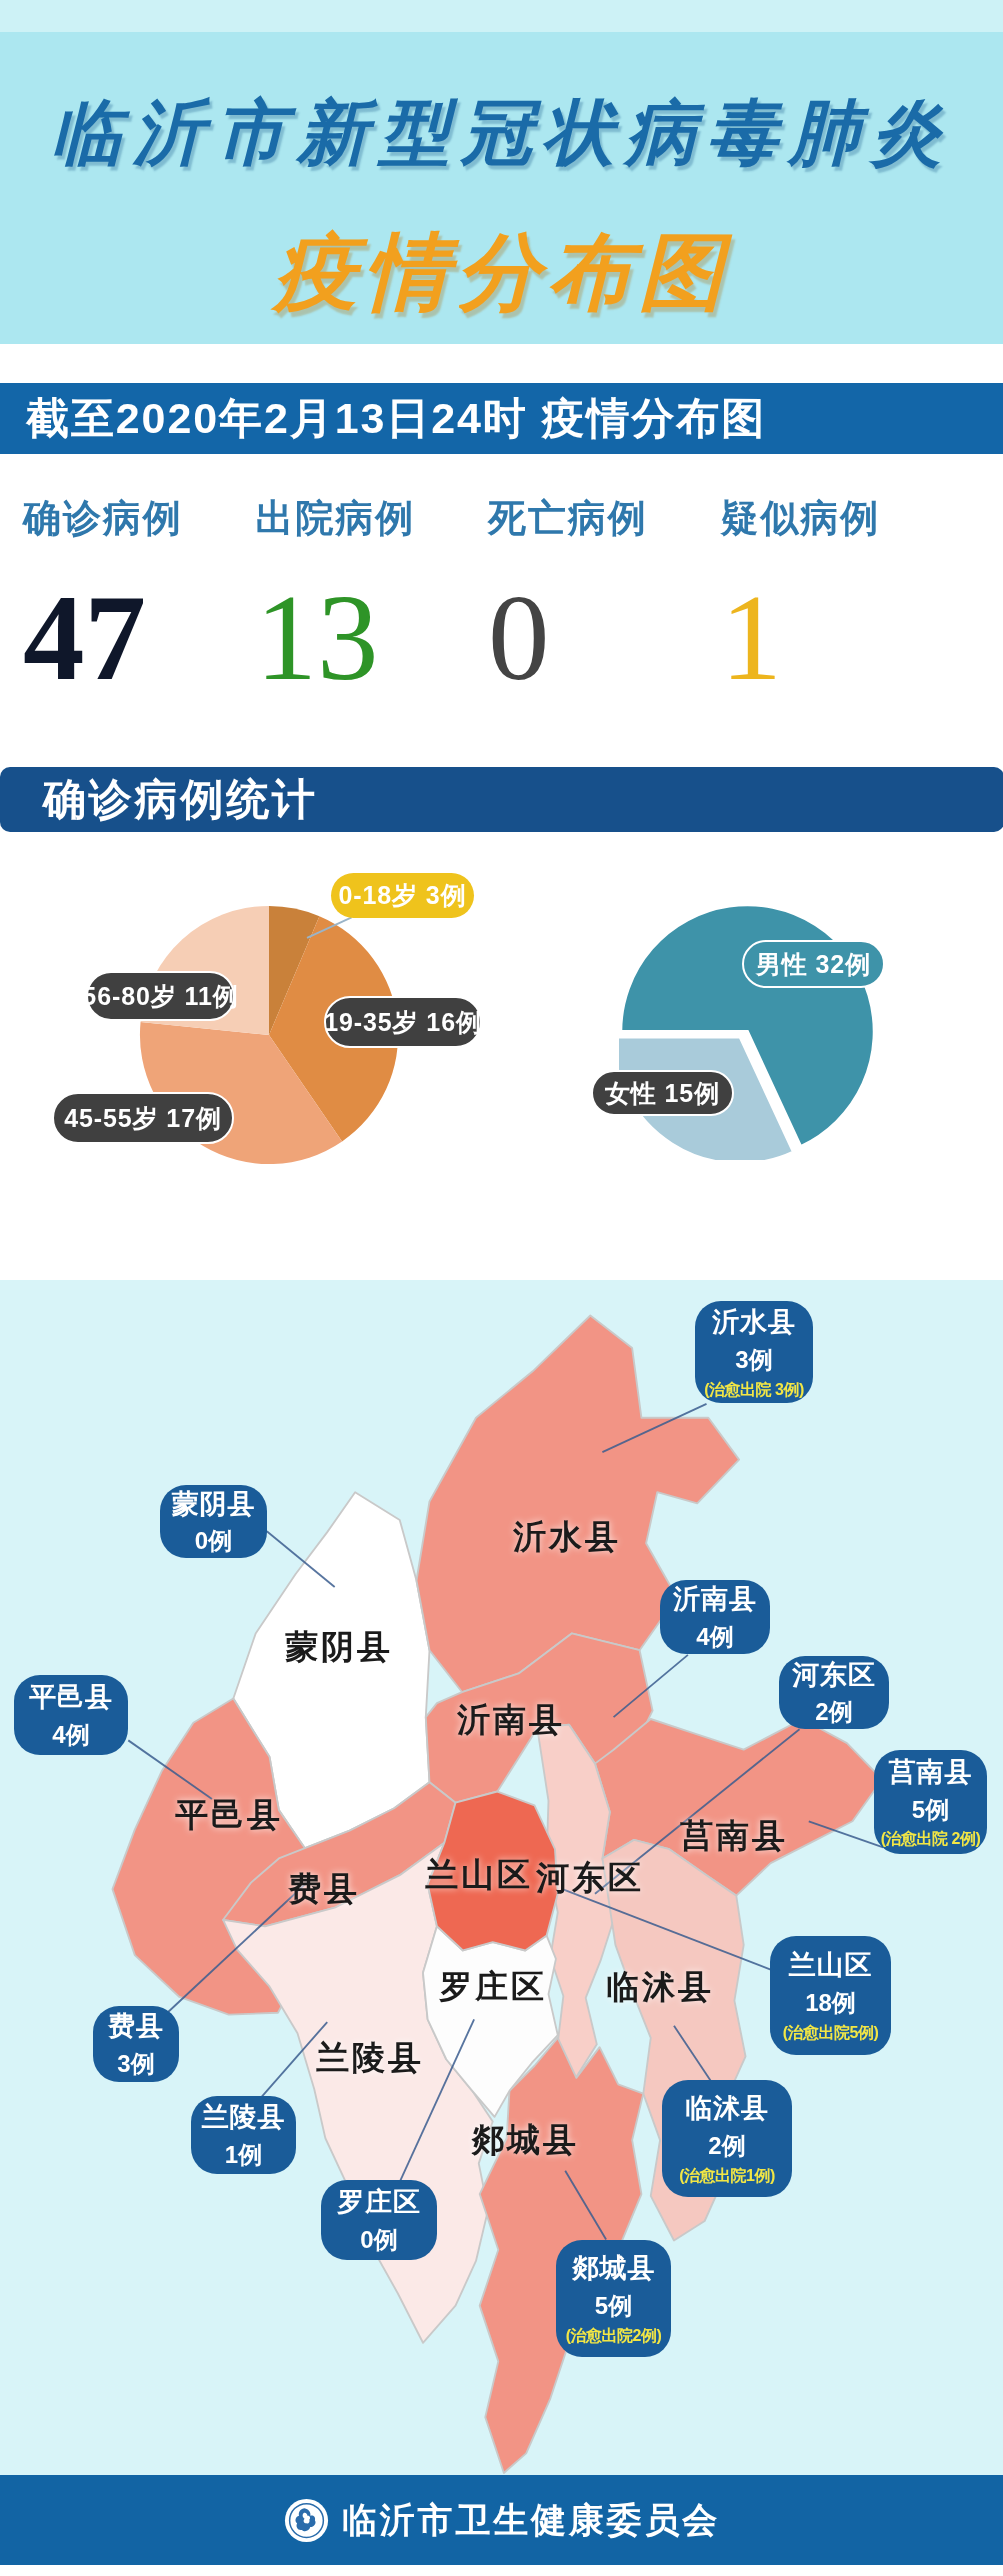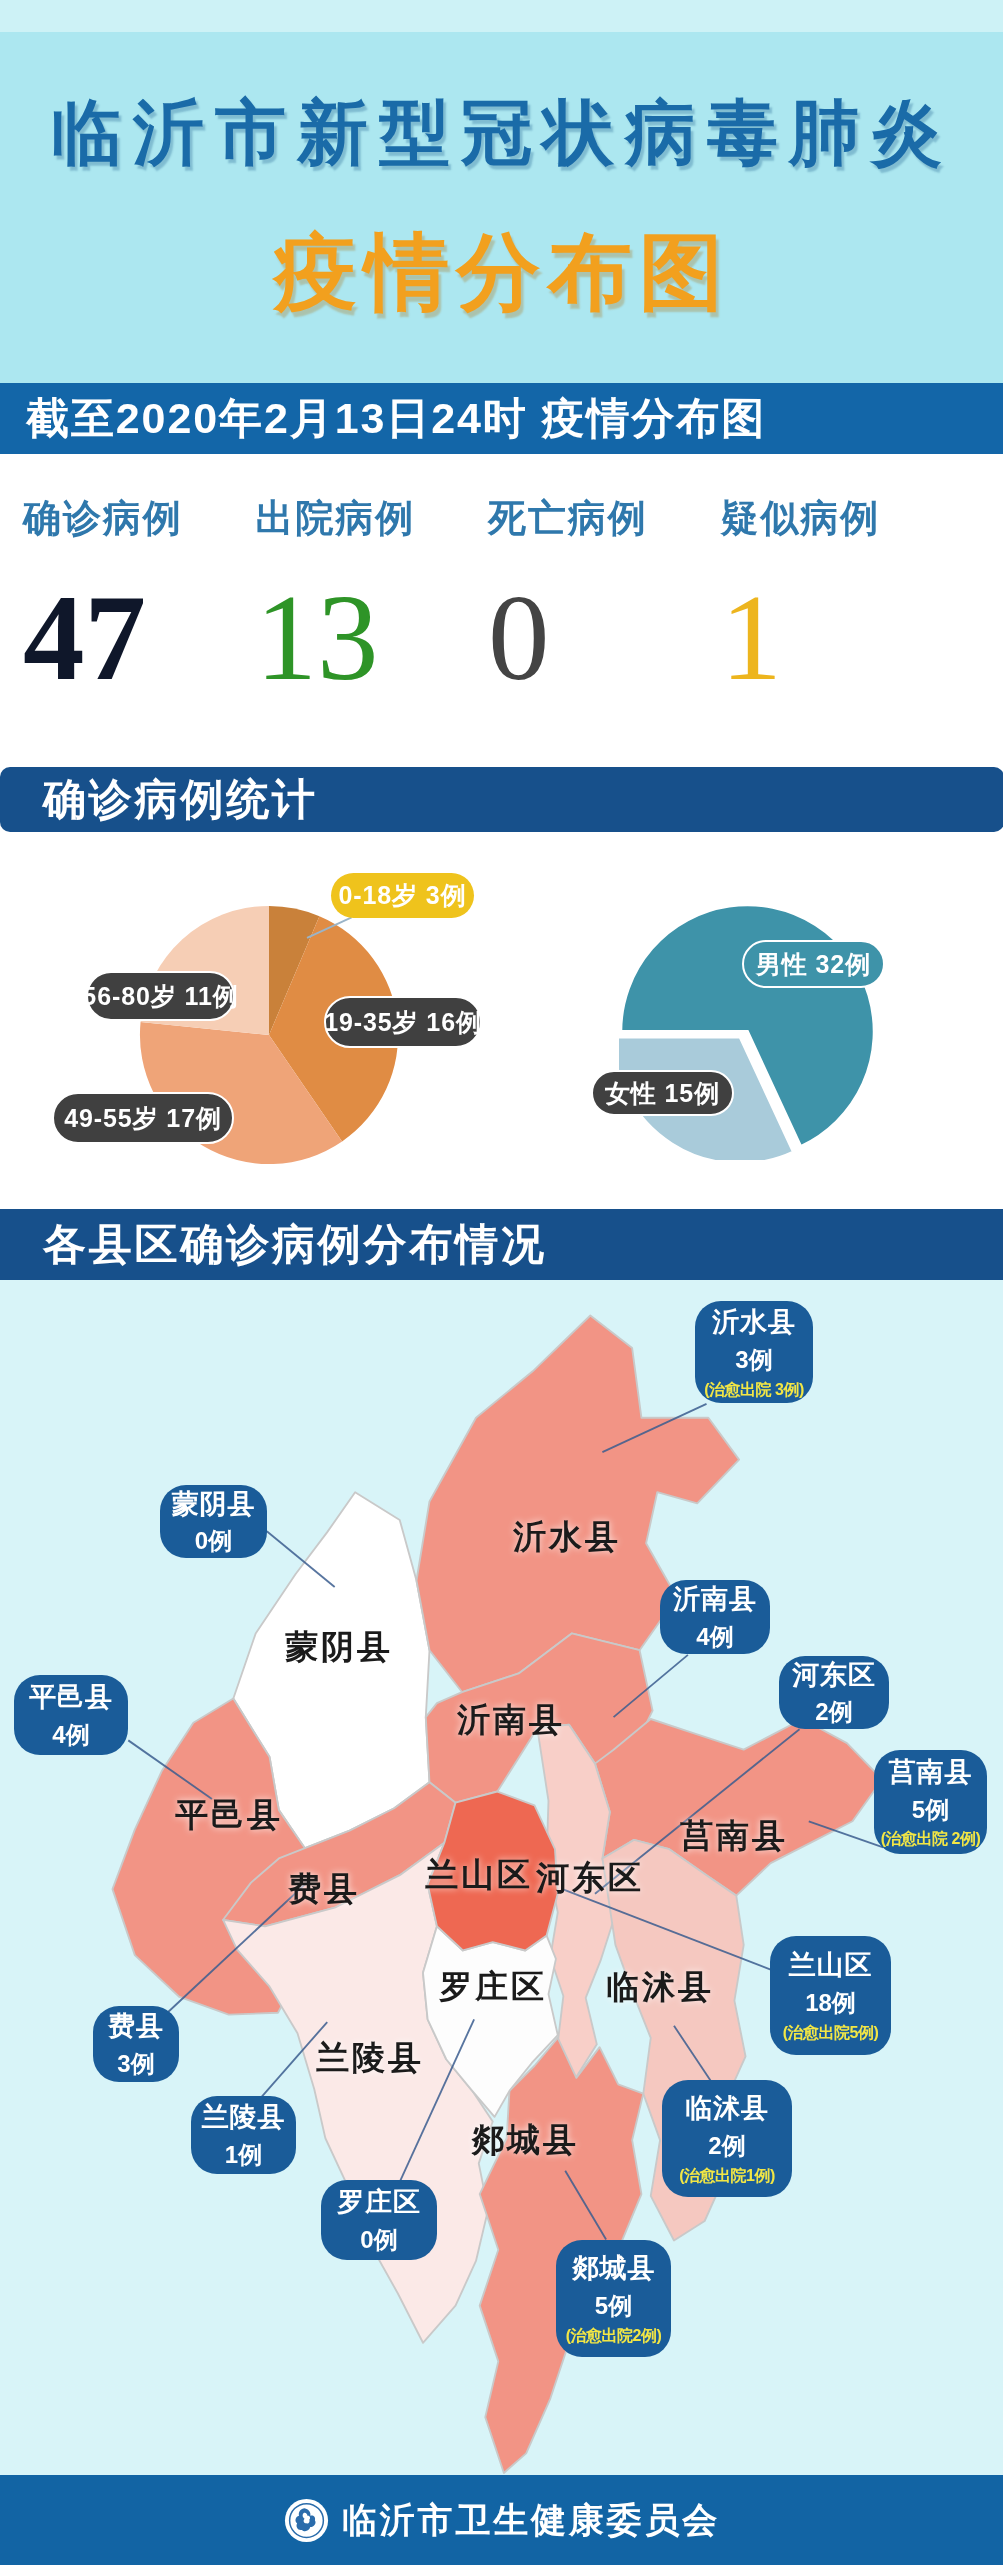--- a/index.html
+++ b/index.html
@@ -1,19 +1,19 @@
 <!DOCTYPE html>
 <html style="font-size:15px"><head>
 <meta charset="utf-8">
 <style>
   body{margin:0;background:#ffffff;}
   .page{position:relative;width:1004px;height:2576px;overflow:hidden;
         font-family:"Liberation Sans","DejaVu Sans",sans-serif;font-weight:bold;}
   
-  .hero{position:absolute;left:0;top:0;width:1004px;height:383px;background:#ace7f0;}
+  .hero{position:absolute;left:0;top:0;width:1004px;height:344px;background:#ace7f0;font-style:italic;}
   .hero-strip{position:absolute;left:0;top:0;width:1004px;height:32px;background:#cdf2f6;}
   .title1{position:absolute;left:0;top:86px;width:1004px;text-align:center;
           font-size:71px;color:#1a6ba8;letter-spacing:11px;
           text-shadow:2.8px 3.7px 1.9px rgba(16,78,128,.28);white-space:nowrap;}
   .title2{position:absolute;left:0;top:216px;width:1004px;text-align:center;
           font-size:84px;color:#f2a01e;letter-spacing:7.4px;
           text-shadow:2.8px 4.6px 1.9px rgba(170,105,0,.28);white-space:nowrap;}
   
   .bar{position:absolute;left:0;width:1004px;color:#fff;display:flex;align-items:center;box-sizing:border-box;}
   .bar-stats{top:383px;height:71px;background:#1366a8;font-size:43px;padding-left:26px;letter-spacing:1.9px;}
@@ -101,28 +101,25 @@
     <svg class="pie-svg" style="left:619px;top:71px" width="257" height="257" viewBox="0 0 276 276">
         <path d="M 138 138 L 2.0 138.0 A 136 136 0 1 1 195.2 261.4 Z" fill="#3e93a9" stroke="#ffffff" stroke-width="3"></path>
         <path d="M 138 138 L 195.2 261.4 A 136 136 0 0 1 2.0 138.0 Z" fill="#a9cbda" stroke="#ffffff" stroke-width="3" transform="translate(-8,6)"></path>
       </svg>
     <svg class="pie-conn" width="1004" height="376" viewBox="0 0 1080 405">
       <line x1="378" y1="92" x2="330" y2="114" stroke="#9ab4c8" stroke-width="2"></line>
     </svg>
     <div class="ppill ppill-yellow" style="left:331px;top:41px;width:143px;height:45px">0-18岁  3例</div>
     <div class="ppill" style="left:86px;top:139px;width:149px;height:50px">56-80岁  11例</div>
     <div class="ppill" style="left:324px;top:164px;width:158px;height:52px">19-35岁  16例</div>
-    <div class="ppill" style="left:52px;top:260px;width:182px;height:52px">49-55岁  17例</div>
+    <div class="ppill" style="left:52px;top:260px;width:182px;height:52px">45-55岁  17例</div>
     <div class="ppill ppill-male" style="left:742px;top:108px;width:143px;height:48px">男性  32例</div>
     <div class="ppill ppill-female" style="left:591px;top:238px;width:143px;height:46px">女性  15例</div>
   </div>
 
-  <div class="bar bar-map">
-    <span>各县区确诊病例分布情况</span>
-  </div>
 
   <div class="map-area">
     <svg class="map-svg" width="1004" height="1195" viewBox="0 0 1080 1285">
       <g stroke="#c9c9c9" stroke-width="2" stroke-linejoin="round">
         <path fill="#ffffff" d="M382,228 L430,258 L448,323 L462,398 L458,470 L462,540 L424,568 L376,592 L328,611 L300,570 L290,513 L251,450 L275,380 L318,316 L352,271 Z"></path>
         <path fill="#f29485" d="M635,38 L680,73 L690,148 L762,148 L795,193 L750,240 L707,228 L695,283 L728,341 L688,398 L615,380 L558,423 L497,443 L462,398 L448,323 L462,238 L512,148 L573,98 Z"></path>
         <path fill="#f29485" d="M497,443 L558,423 L615,380 L688,398 L702,463 L680,508 L640,520 L612,478 L578,482 L535,550 L490,562 L462,540 L458,470 L470,455 Z"></path>
         <path fill="#f29485" d="M251,450 L290,513 L300,570 L328,611 L318,660 L340,712 L299,788 L246,790 L193,771 L145,726 L121,655 L145,591 L174,528 L208,476 Z"></path>
         <path fill="#f29485" d="M328,611 L376,592 L424,568 L462,540 L490,562 L478,605 L430,640 L360,675 L285,695 L240,688 L270,648 L300,622 Z"></path>
         <path fill="#f29485" d="M640,520 L660,505 L700,472 L745,487 L800,505 L863,472 L911,498 L949,537 L917,582 L878,602 L829,627 L792,662 L760,640 L720,612 L682,602 L648,622 L656,572 Z"></path>

